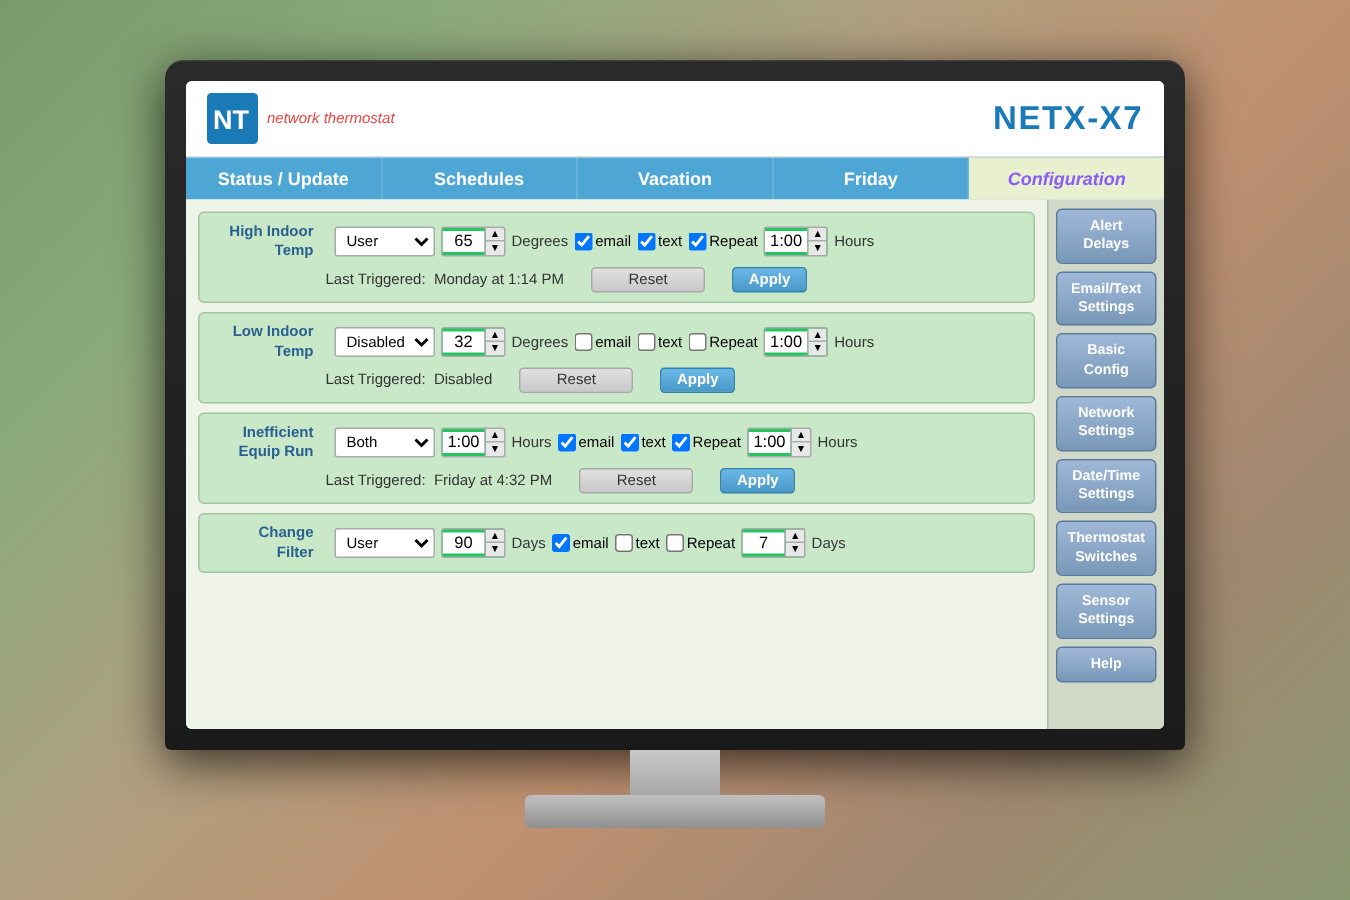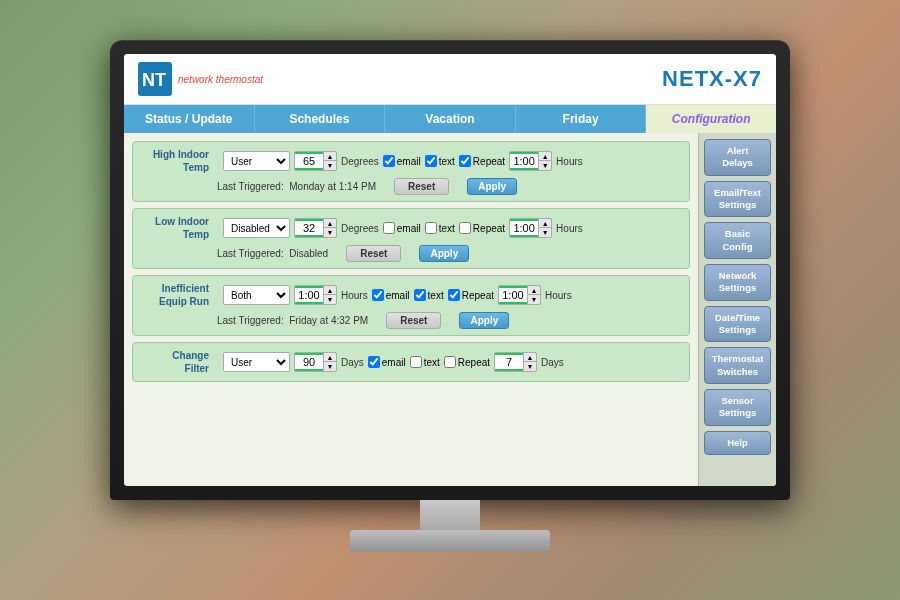--- a/index.html
+++ b/index.html
@@ -230,27 +230,27 @@
     }
 
     .checkbox-group input[type=checkbox] {
       width: 12px;
       height: 12px;
       margin: 0;
     }
 
     .btn-small {
       font-size: 10px;
-      padding: 2px 13px;
+      padding: 2px 24px;
       background: linear-gradient(180deg, #e0e0e0, #c8c8c8);
       border: 1px solid #aaa;
       border-radius: 3px;
       cursor: pointer;
       color: #333;
-      font-weight: bold;
+      font-weight: normal;
     }
 
     .btn-apply {
       font-size: 10px;
       padding: 2px 10px;
       background: linear-gradient(180deg, #6ab8e8, #4898c8);
       border: 1px solid #3080b0;
       border-radius: 3px;
       cursor: pointer;
       color: #fff;

